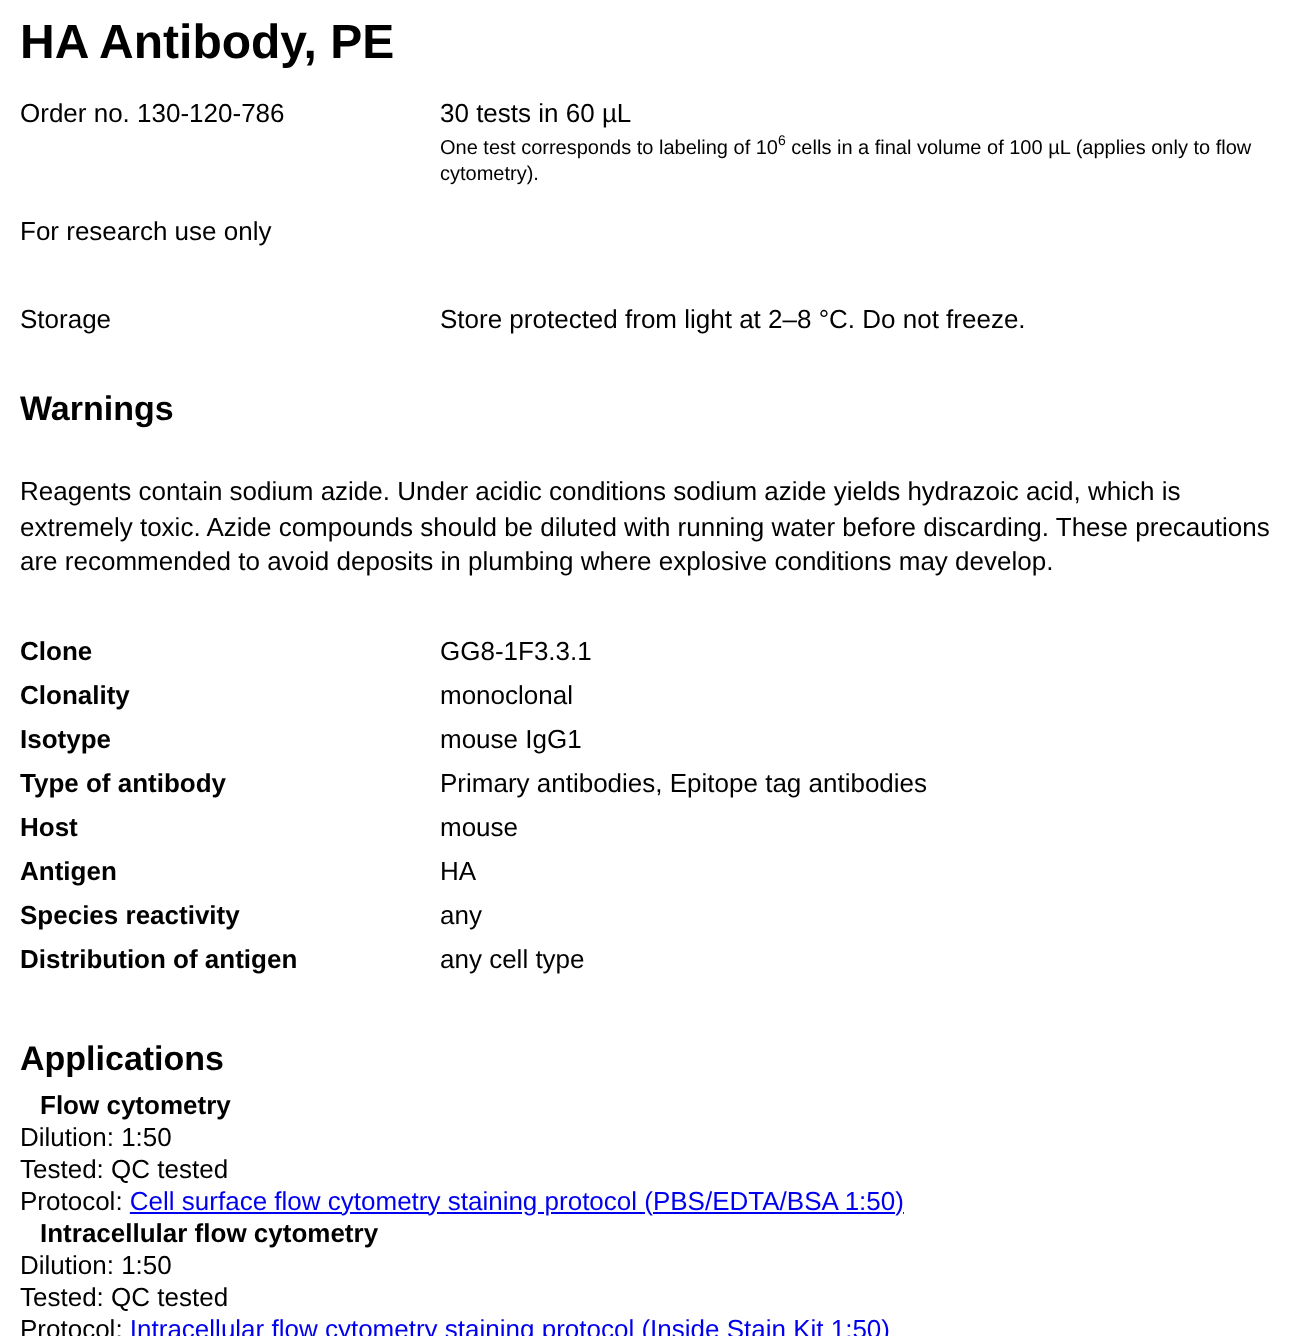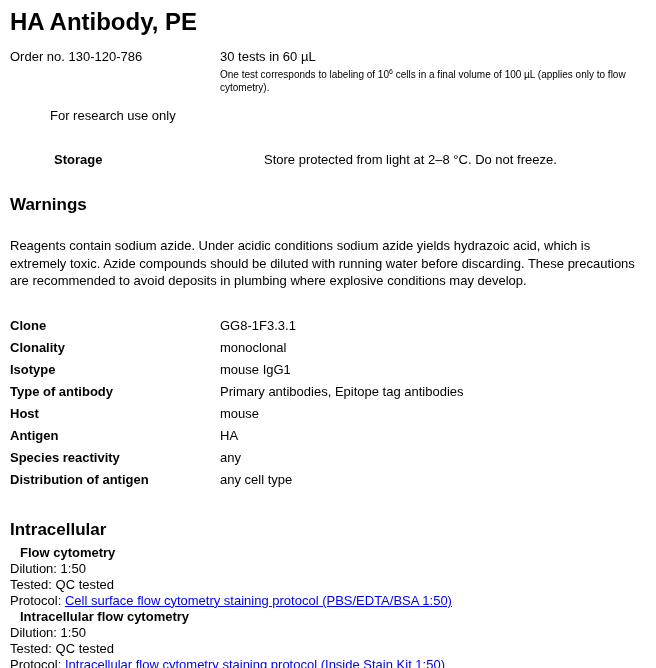--- a/index.html
+++ b/index.html
@@ -17,28 +17,28 @@
   h1.title {
     font-size: 24px;
     line-height: 28px;
     font-weight: bold;
     letter-spacing: 0;
   }
 
   .row { display: flex; align-items: flex-start; }
   .row .label { width: 210px; flex: 0 0 210px; }
   .row .value { flex: 1; }
-  .bold { font-weight: bold; margin-left: 44px; }
+  .bold { font-weight: normal; }
 
   .order-row { margin-top: 13px; }
   .size-line { font-size: 13px; line-height: 16px; }
   .size-note { font-size: 10px; line-height: 13px; margin-top: 3px; color: #000; }
   .size-note sup { font-size: 7px; vertical-align: super; line-height: 0; }
 
-  .research-note { margin-top: 14px; line-height: 16px; margin-left: 40px; }
+  .research-note { margin-top: 14px; line-height: 16px; }
 
   .storage-row { margin-top: 28px; line-height: 16px; }
 
   h2.section-heading {
     font-size: 17px;
     line-height: 20px;
     font-weight: bold;
   }
   .warnings-heading { margin-top: 27px; }
   .warnings-text {
@@ -116,21 +116,21 @@
       <div class="value">any</div>
     </div>
     <div class="prop-row">
     </div>
     <div class="prop-row">
       <div class="label">Distribution of antigen</div>
       <div class="value">any cell type</div>
     </div>
   </div>
 
-  <h2 class="section-heading apps-heading">Intracellular</h2>
+  <h2 class="section-heading apps-heading">Applications</h2>
 
   <div class="app">
     <div class="app-line app-name">Flow cytometry</div>
     <div class="app-line">Dilution: 1:50</div>
     <div class="app-line">Tested: QC tested</div>
     <div class="app-line"><span>Protocol: </span><a class="protocol-link" href="#">Cell surface flow cytometry staining protocol (PBS/EDTA/BSA 1:50)</a></div>
   </div>
 
   <div class="app">
     <div class="app-line app-name">Intracellular flow cytometry</div>

